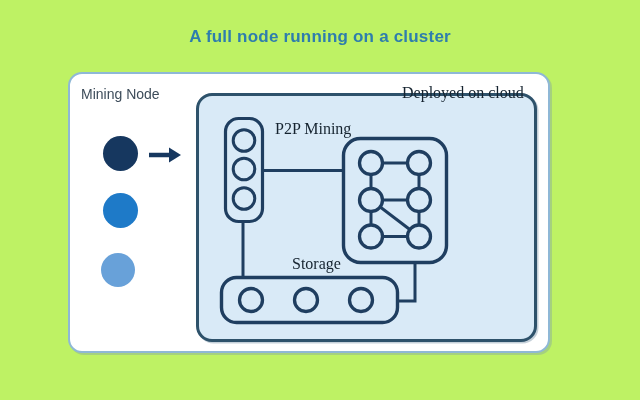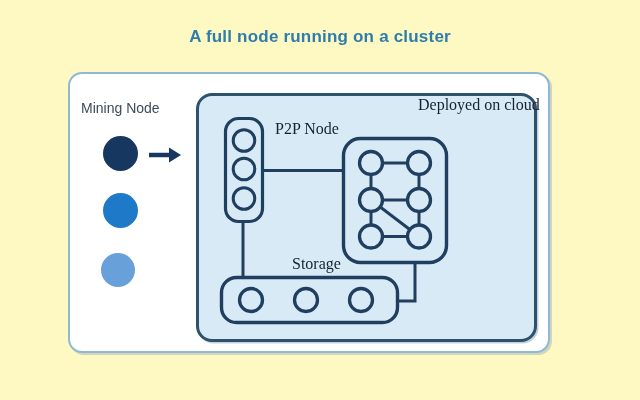--- a/index.html
+++ b/index.html
@@ -1,41 +1,41 @@
 <!DOCTYPE html>
 <html><head>
 <meta charset="utf-8">
 <style>
   html,body { margin:0; padding:0; background:#ffffff; }
   .canvas {
-    position:relative; width:640px; height:400px; background:#fef9c3;
+    position:relative; width:640px; height:400px; background:#bef264;
     font-family:"Liberation Sans", sans-serif; overflow:hidden;
   }
   .title {
     position:absolute; left:0; top:27px; width:640px; text-align:center;
     font-size:17px; font-weight:bold; color:#2e7dad; letter-spacing:0.2px;
   }
   .outer-box {
     position:absolute; left:68px; top:72px; width:478px; height:277px;
     background:#ffffff; border:2.5px solid #8fb8d6; border-radius:14px;
     box-shadow:2px 2px 0 rgba(120,150,175,0.35);
   }
   .inner-box {
     position:absolute; left:196px; top:93px; width:335px; height:243px;
     background:#d9eaf7; border:3px solid #2e526b; border-radius:16px;
     box-shadow:1.5px 1.5px 0 rgba(90,120,145,0.35);
   }
   .mining-label {
-    position:absolute; left:81px; top:100px; font-size:14px; color:#3d4c5a;
+    position:absolute; left:81px; top:86px; font-size:14px; color:#3d4c5a;
   }
   .lbl-serif {
     position:absolute; font-family:"Liberation Serif", serif;
     font-size:16px; color:#15232f;
   }
-  .deployed-label { left:402px; top:96px;margin-left:16px; }
+  .deployed-label { left:402px; top:84px; }
   .p2p-label { left:275px; top:120px; }
   .sc-label { left:452px; top:170px; width:92px; line-height:17px; }
   .storage-label { left:275px; top:255px;margin-left:17px; }
   svg.diagram { position:absolute; left:0; top:0; z-index:3; }
   .lbl-serif, .mining-label, .title { z-index:4; }
   .stk { stroke:#1f3e60; fill:none; }
   .stk-bg { stroke:#1f3e60; fill:#d9eaf7; }
 </style>
 </head>
 <body>
@@ -86,16 +86,16 @@
     <circle class="stk-bg" cx="419" cy="236.5" r="11.5" stroke-width="3.3"></circle>
 
     <rect class="stk-bg" x="221.5" y="277.5" width="176" height="45" rx="15" stroke-width="3.4"></rect>
     <circle class="stk" cx="251" cy="300" r="11.5" stroke-width="3.3"></circle>
     <circle class="stk" cx="306" cy="300" r="11.5" stroke-width="3.3"></circle>
     <circle class="stk" cx="361" cy="300" r="11.5" stroke-width="3.3"></circle>
   </svg>
 
   <div class="mining-label">Mining Node</div>
   <div class="lbl-serif deployed-label">Deployed on cloud</div>
-  <div class="lbl-serif p2p-label">P2P Node</div>
+  <div class="lbl-serif p2p-label">P2P Mining</div>
   <div class="lbl-serif storage-label">Storage</div>
 
 </div>
 
 </body></html>

